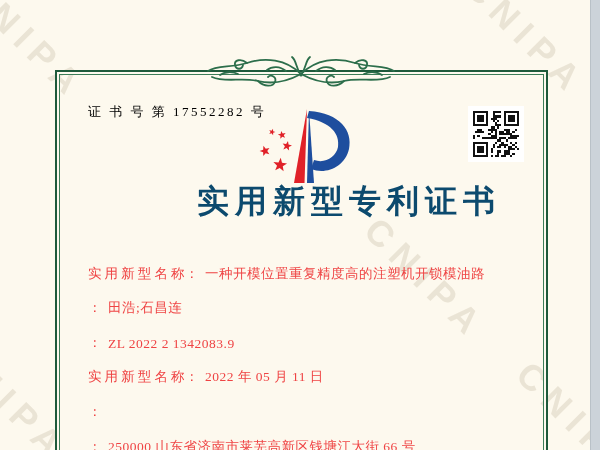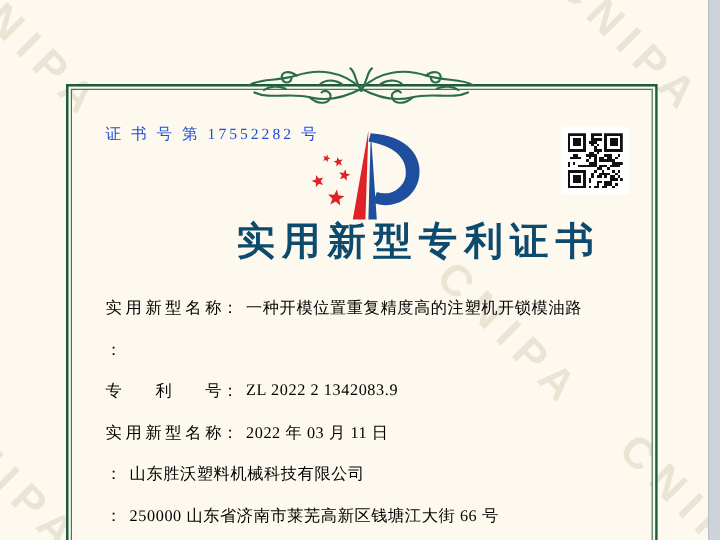--- a/index.html
+++ b/index.html
@@ -29,35 +29,35 @@
   }
   
   .frame{
     position:absolute;left:55px;top:70px;width:489px;height:400px;
     border:2px solid #1e5a3b;
     box-shadow:inset 0 0 0 2px #fdf9ee, inset 0 0 0 3px #3c7d58;
   }
   .flourish{position:absolute;left:204px;top:54px;width:194px;height:38px;}
   .cert-no{
     position:absolute;left:88px;top:103px;
-    font-size:13px;letter-spacing:2.5px;color:#1d4ed8;
+    font-size:13px;letter-spacing:2.5px;color:#000000;
   }
   .logo{position:absolute;left:252px;top:104px;width:105px;height:84px;}
   .qr{
     position:absolute;left:468px;top:106px;width:56px;height:56px;
     background:#ffffff;display:flex;align-items:center;justify-content:center;
   }
   .title{
     position:absolute;left:55px;top:180px;width:588px;
     text-align:center;font-size:32px;font-weight:bold;
     letter-spacing:6px;color:#0c4a6e;
   }
   .fields{position:absolute;left:88px;top:248px;width:440px;}
-  .frow{height:34.6px;display:flex;align-items:flex-start;
-    font-size:13.5px;color:#000000;letter-spacing:.5px;white-space:nowrap;}
+  .frow{height:34.6px;display:flex;align-items:flex-end;
+    font-size:13.5px;color:#ef4444;letter-spacing:.5px;white-space:nowrap;}
   .flabel{display:inline-block;width:97px;text-align:justify;text-align-last:justify;}
   .fcolon{display:inline-block;margin:0 6px 0 0;}
 </style>
 </head>
 <body>
 
 <span class="wm wm1">CNIPA</span>
 <span class="wm wm2">CNIPA</span>
 <span class="wm wm3">CNIPA</span>
 <span class="wm wm4">CNIPA</span>
@@ -329,32 +329,31 @@
 <div class="title">实用新型专利证书</div>
 
 <div class="fields" id="fields">
     <div class="frow">
       <span class="flabel">实用新型名称</span>
       <span class="fcolon">：</span>
       <span>一种开模位置重复精度高的注塑机开锁模油路</span>
     </div>
     <div class="frow">
       <span class="fcolon">：</span>
-    </div>
-    <div class="frow">
-      <span class="flabel">专利号</span>
+      <span>田浩;石昌连</span>
+    </div>
+    <div class="frow">
       <span class="fcolon">：</span>
       <span>ZL 2022 2 1342083.9</span>
     </div>
     <div class="frow">
       <span class="flabel">实用新型名称</span>
       <span class="fcolon">：</span>
-      <span>2022 年 03 月 11 日</span>
-    </div>
-    <div class="frow">
-      <span class="fcolon">：</span>
-      <span>山东胜沃塑料机械科技有限公司</span>
+      <span>2022 年 05 月 11 日</span>
+    </div>
+    <div class="frow">
+      <span class="fcolon">：</span>
     </div>
     <div class="frow">
       <span class="fcolon">：</span>
       <span>250000  山东省济南市莱芜高新区钱塘江大街 66 号</span>
     </div>
   </div>
 
 </body></html>

